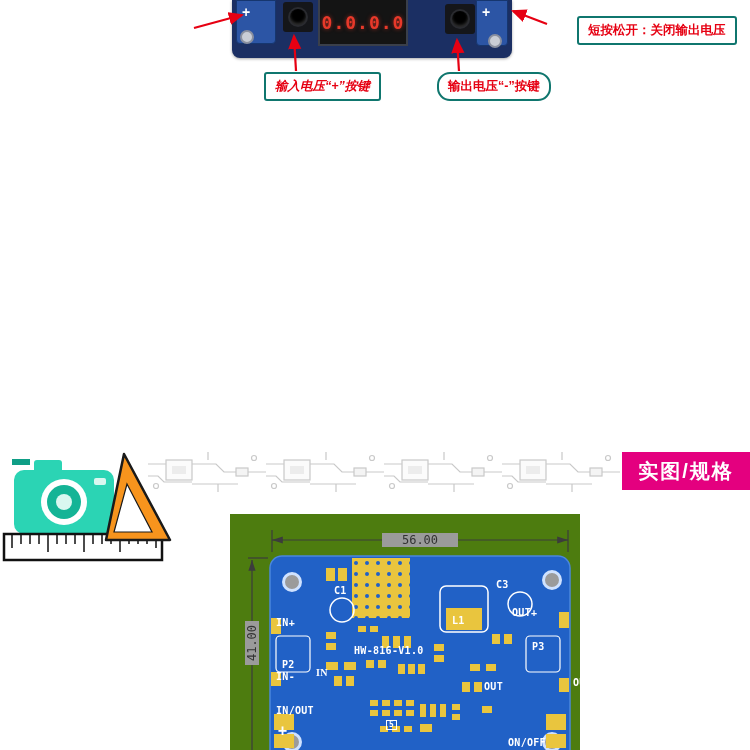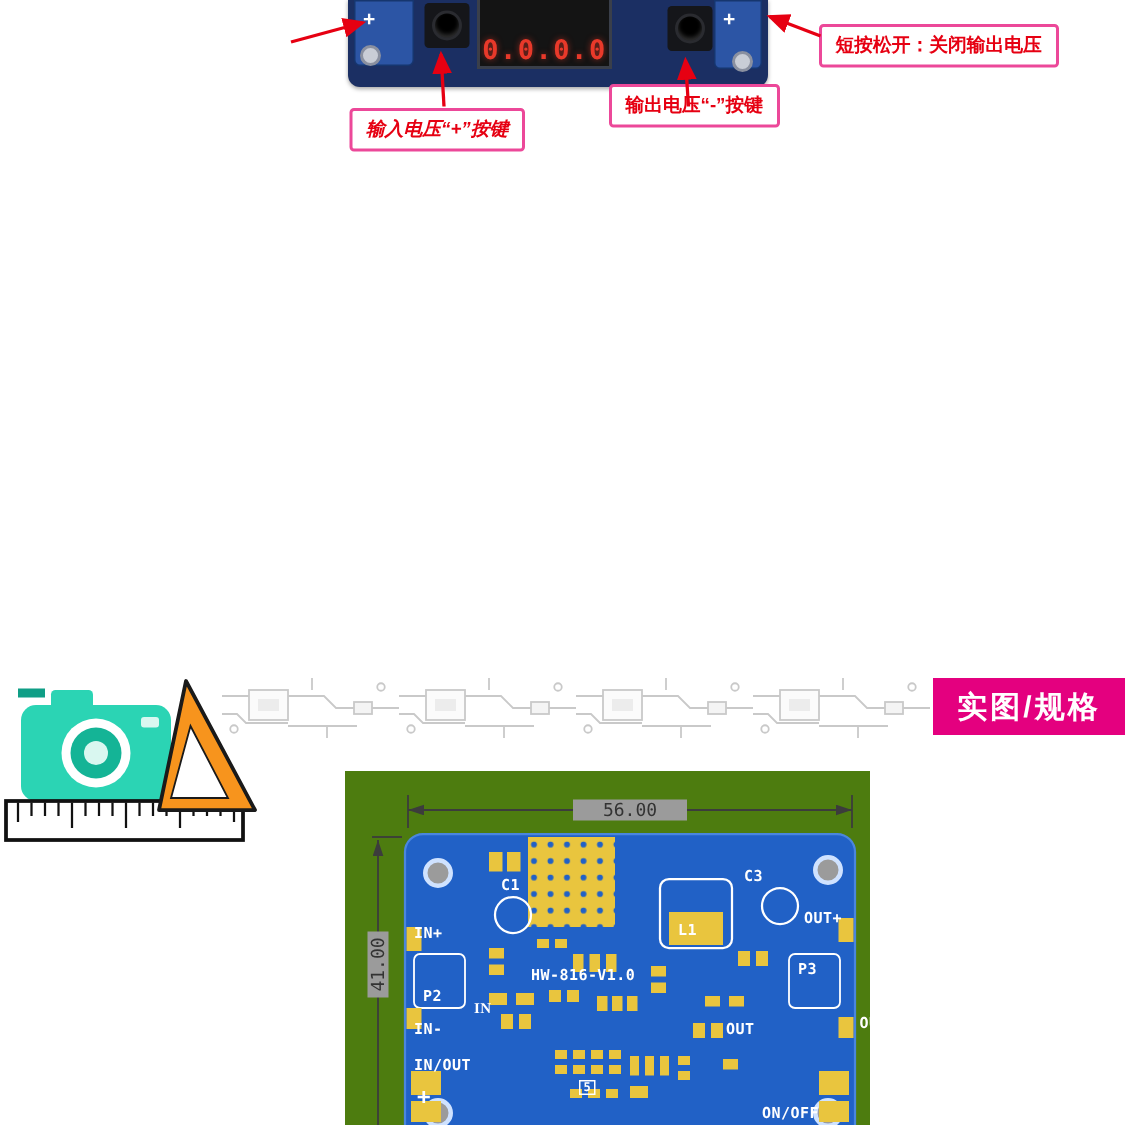--- a/index.html
+++ b/index.html
@@ -16,29 +16,29 @@
   .term-right { left:244px; top:0; width:32px; height:46px; border-radius:0 0 4px 4px; }
   .plus-label { position:absolute; left:5px; top:4px; color:#fff; font-weight:bold; font-size:14px; line-height:1; }
   .screw { position:absolute; width:14px; height:14px; border-radius:50%；
            background:#c9cdd6; border:2px solid #8a90a0; }
   .screw { border-radius:50%; background:#c9cdd6; }
   .tact { position:absolute; width:30px; height:30px; background:#15161a; border-radius:3px; }
   .tact::after { content:""; position:absolute; left:50%; top:50%; transform:translate(-50%,-50%);
                  width:16px; height:16px; border-radius:50%; background:#000;
                  box-shadow: inset 0 -2px 3px rgba(255,255,255,.18), 0 0 0 2px #2a2b30; }
   .display { position:absolute; left:86px; top:0; width:90px; height:46px; background:#141414;
-             border:2px solid #3a3f4a; border-top:none; display:flex; align-items:flex-end; justify-content:center; }
+             border:2px solid #3a3f4a; border-top:none; display:flex; align-items:center; justify-content:center; }
   .display span { font-family:"DejaVu Sans Mono", monospace; color:#e8392a; font-size:18px;
                   font-weight:bold; letter-spacing:1px; text-shadow:0 0 4px rgba(255,60,40,.55); }
 
   
   .callout { position:absolute; color:#e60012; font-weight:bold; font-size:13px; line-height:1.5;
              z-index:4; white-space:nowrap; }
-  .callout.boxed { background:#fff; border:2px solid #ec4899; border-radius:3px;
-                   padding:3px 9px; font-size:12.5px; }
+  .callout.boxed { background:#fff; border:2px solid #0f766e; border-radius:3px;
+                   padding:3px 9px; font-size:12.5px;margin-left:31px; }
   .arrows { z-index:5; pointer-events:none; }
 
   
   .section-label { left:622px; top:452px; width:128px; height:38px; background:#e4007f;
                    color:#fff; display:flex; align-items:center; justify-content:center;
                    font-size:20px; font-weight:bold; letter-spacing:2px; z-index:2; }
 
   
   .spec { left:230px; top:514px; width:350px; height:264px; background:#4d7c0f; overflow:hidden; }
   .dim-text { position:absolute; color:#333; font-size:12px; font-family:"DejaVu Sans Mono", monospace;
@@ -83,21 +83,21 @@
       <path d="M547 24 L513 11" marker-end="url(#arrh)"></path>
     </g>
   </svg>
 
   <div class="callout boxed" style="left:546px; top:16px;">
     <span>短按松开：关闭输出电压</span>
   </div>
   <div class="callout boxed" style="left:233px; top:72px;font-style:italic;">
     <span>输入电压“+”按键</span>
   </div>
-  <div class="callout boxed" style="left:406px; top:56px;">
+  <div class="callout boxed" style="left:406px; top:72px;border-radius:13px;">
     <span>输出电压“-”按键</span>
   </div>
 
   <svg class="abs" style="left:0; top:448px; width:625px; height:118px;" viewBox="0 0 625 118">
     <defs>
       <g id="traceUnit" stroke="#c9c9c9" fill="none" stroke-width="1.2">
         <rect x="18" y="12" width="26" height="20" fill="#fbfbfb"></rect>
         <rect x="24" y="18" width="14" height="8" fill="#ececec" stroke="none"></rect>
         <path d="M0 16 H18 M44 16 H68 L76 24 H118 M0 28 H10 L16 34 H44 M44 36 H90 M60 4 V12 M70 36 V44 M96 24 H112"></path>
         <rect x="88" y="20" width="12" height="8" fill="#f4f4f4"></rect>
@@ -232,24 +232,24 @@
       </g>
     </svg>
 
     <span class="dim-text" style="left:152px; top:19px; width:76px;">56.00</span>
     <span class="dim-text dim-v" style="left:0px; top:122px; width:44px;">41.00</span>
 
     <span class="silk" style="left:104px;  top:72px;">C1</span>
     <span class="silk" style="left:266px; top:66px;">C3</span>
     <span class="silk" style="left:222px; top:78px;margin-top:24px;">L1</span>
     <span class="silk" style="left:46px;  top:104px;">IN+</span>
-    <span class="silk" style="left:306px; top:94px;">OUT+</span>
+    <span class="silk" style="left:282px; top:94px;">OUT+</span>
     <span class="silk" style="left:52px;  top:128px;margin-top:18px;">P2</span>
     <span class="silk" style="left:302px; top:128px;">P3</span>
-    <span class="silk" style="left:46px;  top:168px;">IN-</span>
+    <span class="silk" style="left:46px;  top:158px;">IN-</span>
     <span class="silk" style="left:298px; top:164px;margin-left:45px;">OUT-</span>
     <span class="silk" style="left:86px;  top:154px;font-family:Liberation Serif, serif;">IN</span>
     <span class="silk" style="left:254px; top:168px;">OUT</span>
     <span class="silk" style="left:124px; top:132px;">HW-816-V1.0</span>
     <span class="silk" style="left:46px;  top:192px;">IN/OUT</span>
     <span class="silk" style="left:278px; top:192px;margin-top:32px;">ON/OFF</span>
     <span class="silk big" style="left:48px; top:210px;">+</span>
     <span class="silk tiny" style="left:156px; top:206px;">5</span>
   </div>
 

